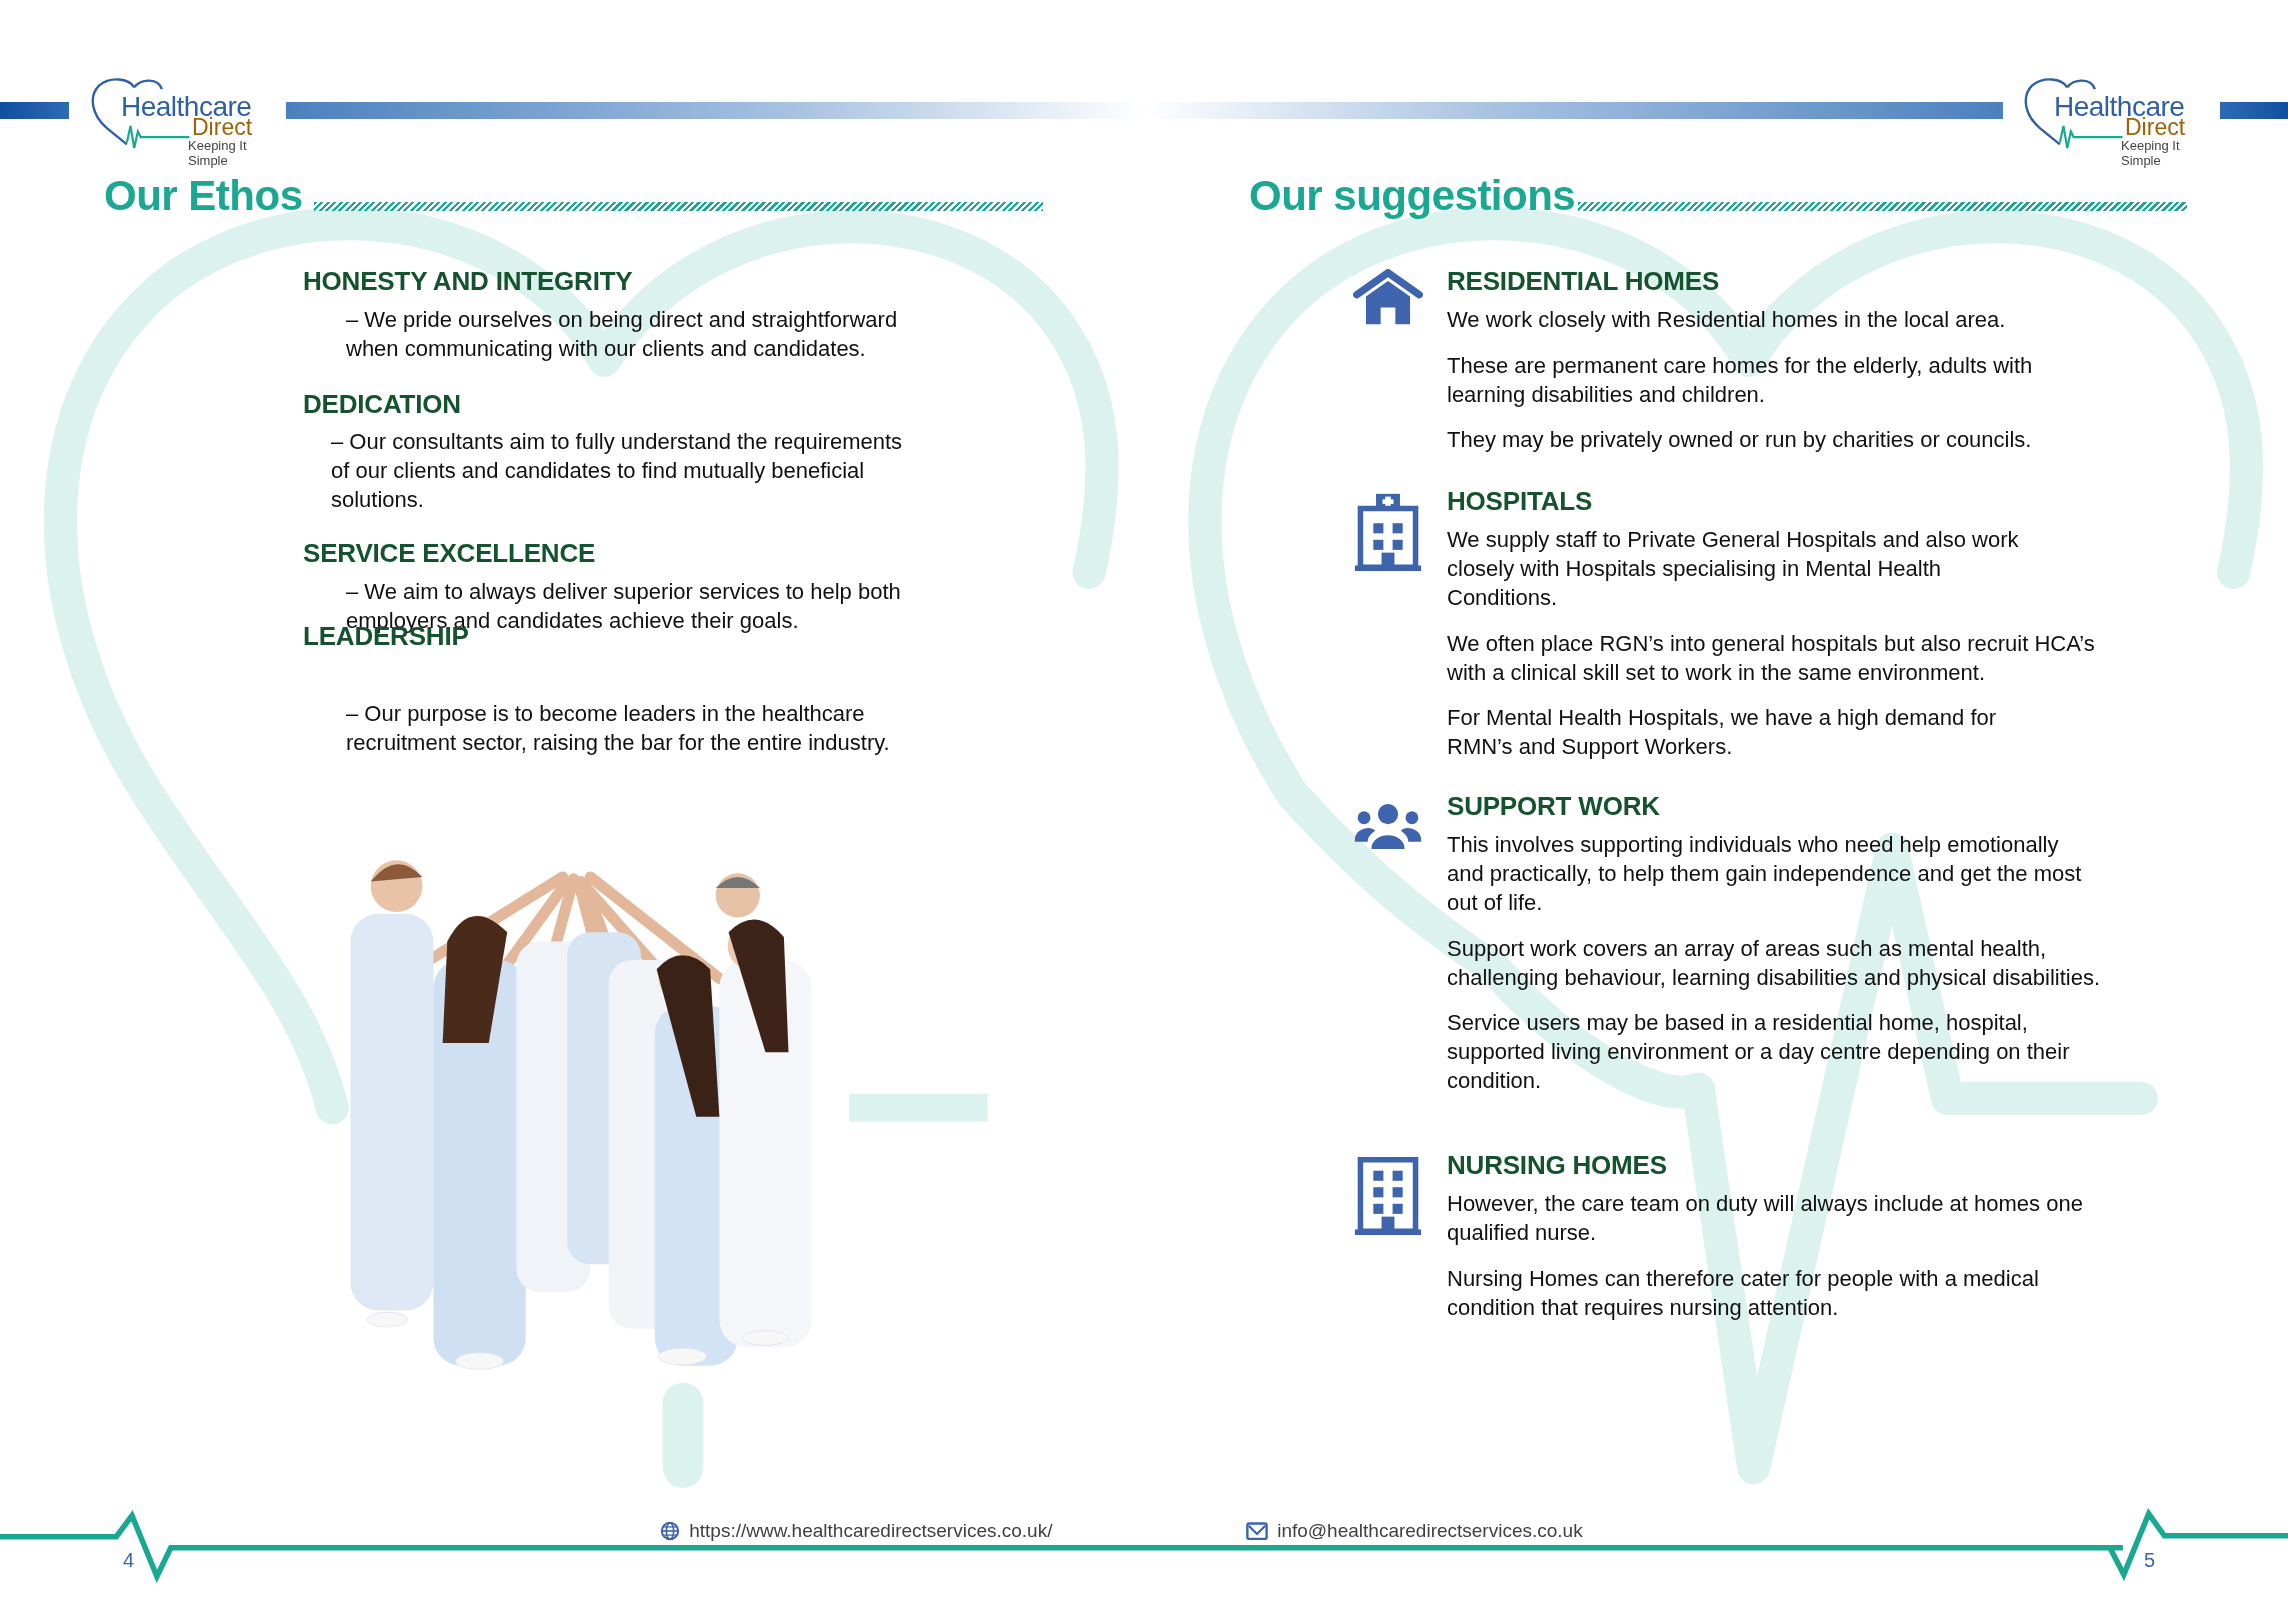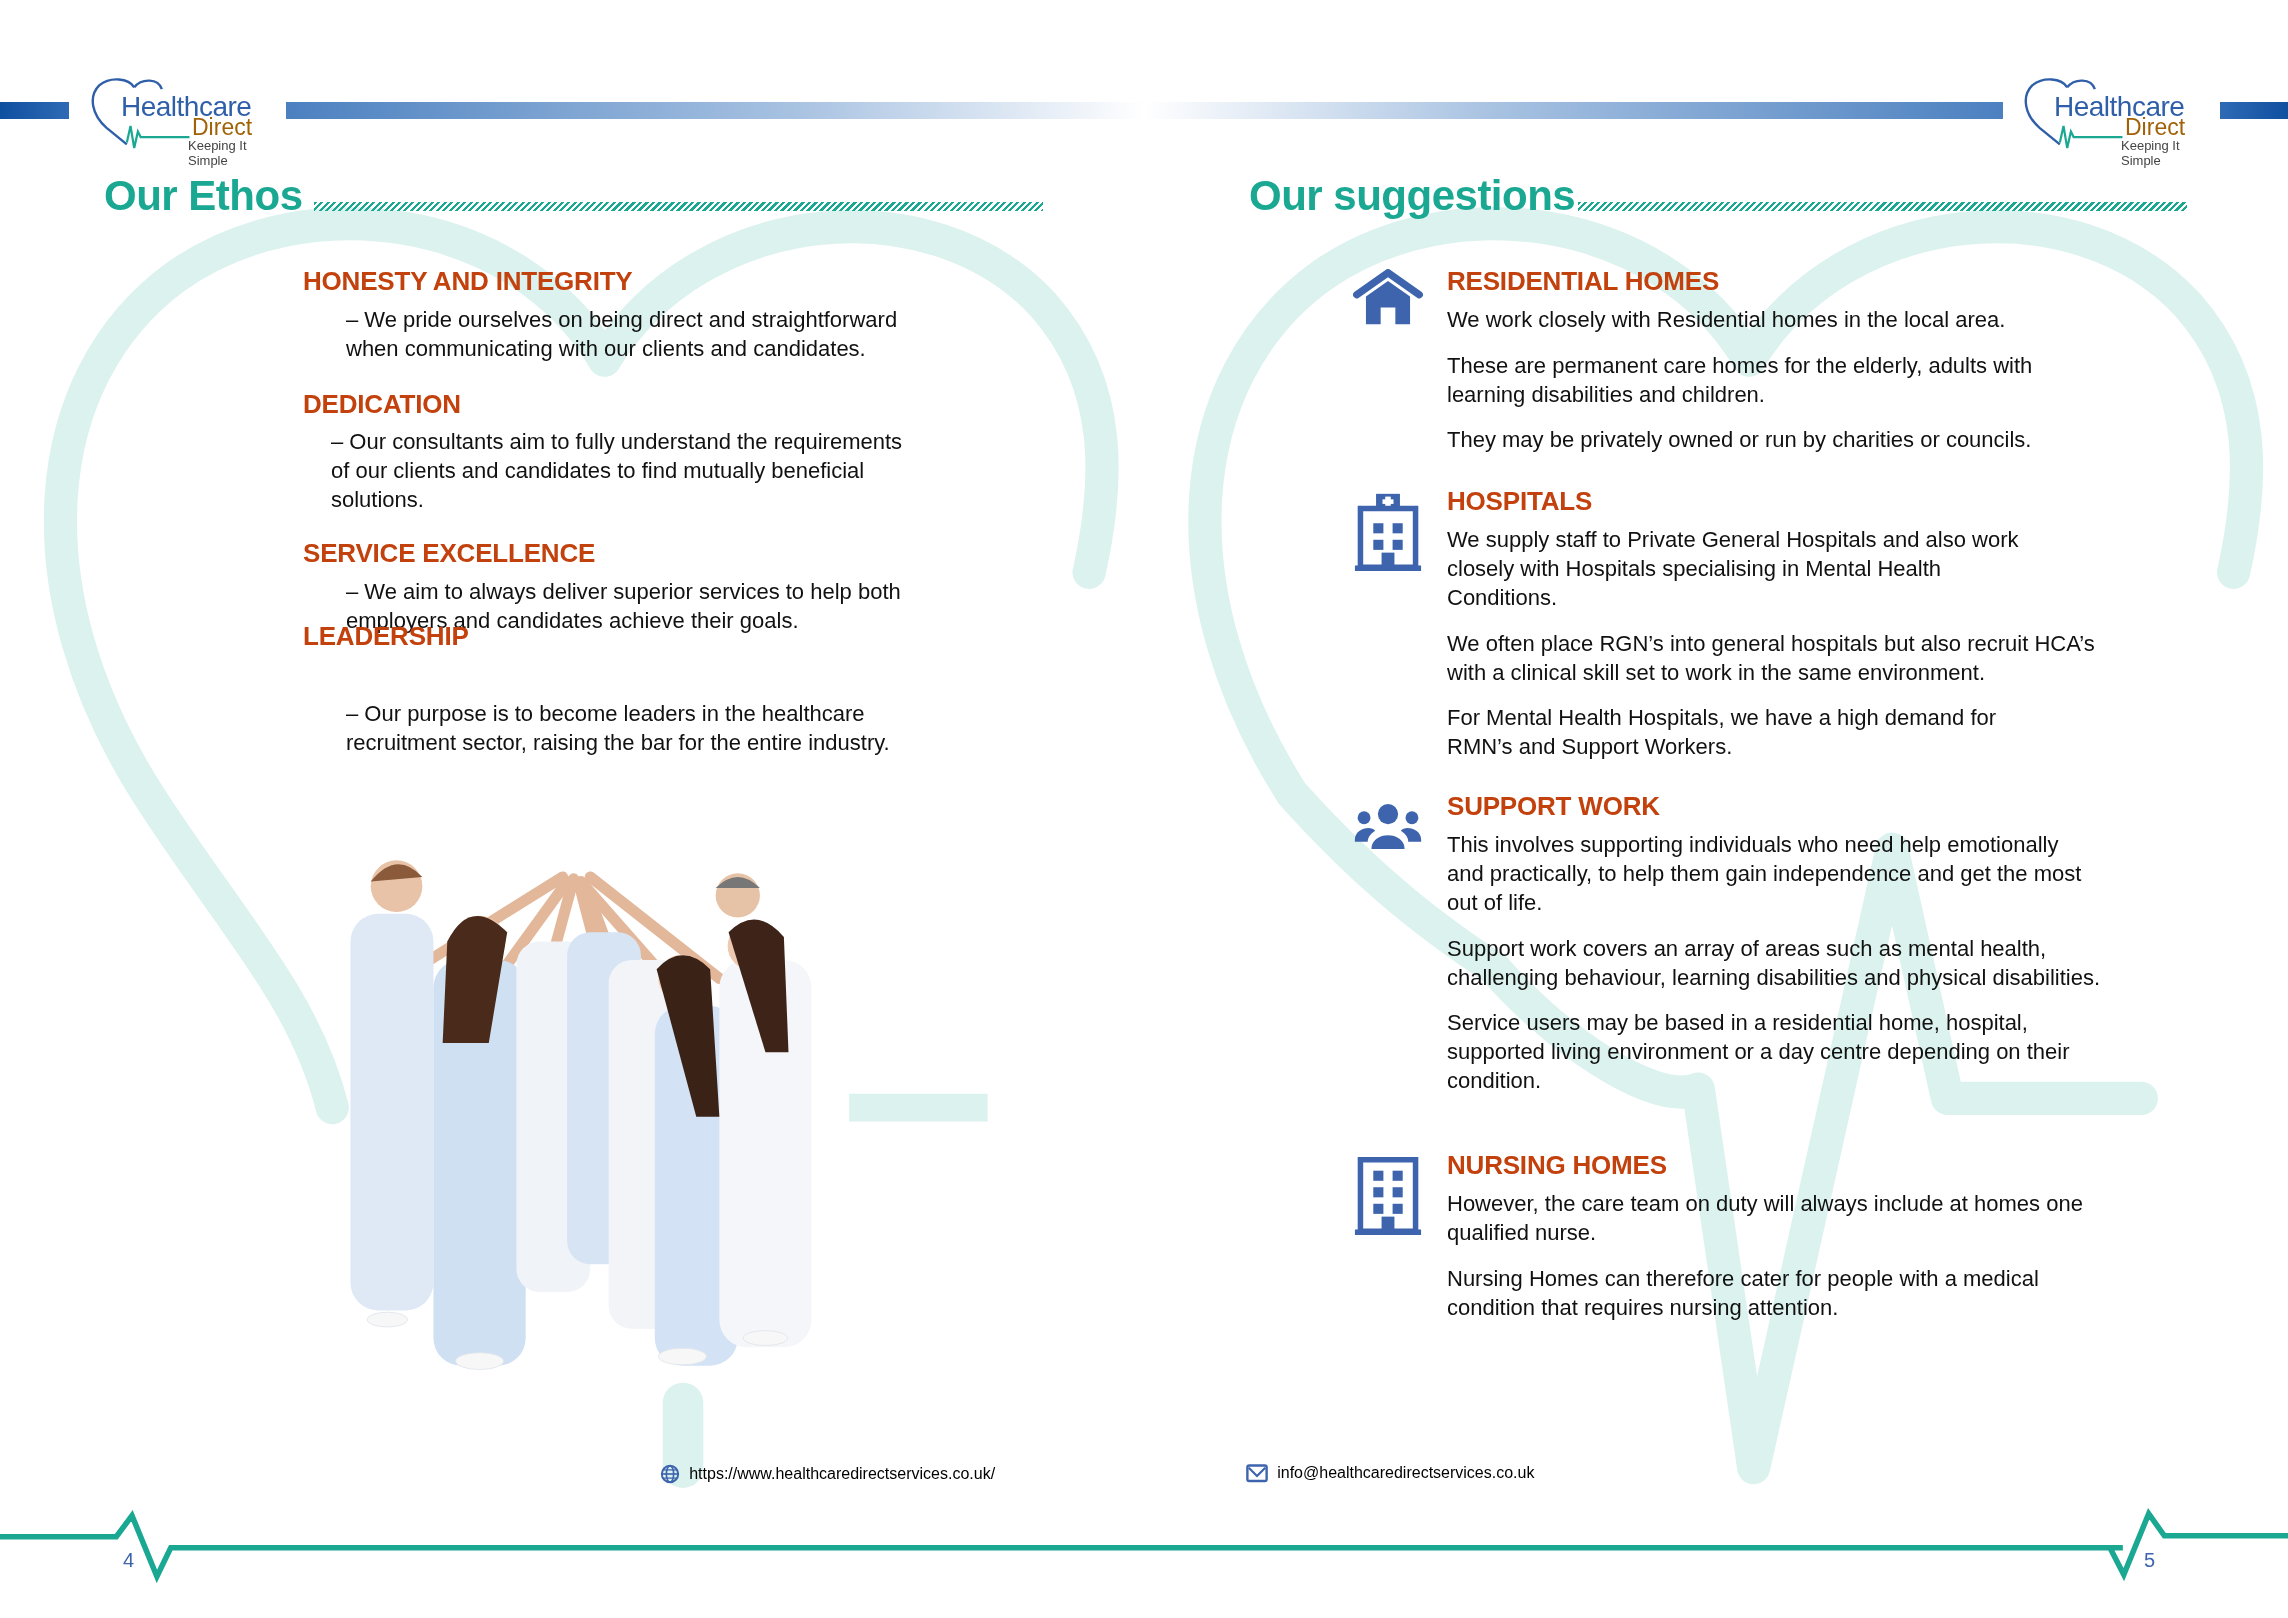--- a/index.html
+++ b/index.html
@@ -17,31 +17,31 @@
   .logo { position:absolute; top:76px; width:175px; height:76px; }
   .logo svg { position:absolute; left:0; top:0; }
   .logo .lt1 { position:absolute; left:31px; top:14.8px; font-size:28px; color:#2f5fa9; letter-spacing:-0.5px; font-family:"Liberation Sans", sans-serif; }
   .logo .lt2 { position:absolute; left:102px; top:38px; font-size:23px; color:#a16207; font-family:"Liberation Sans", sans-serif; }
   .logo .lt3 { position:absolute; left:98px; top:62px; font-size:13px; color:#444; font-family:"Liberation Sans", sans-serif; }
 
   .section-title { position:absolute; top:172px; font-size:42px; font-weight:bold; color:#1aa892; font-family:"Liberation Sans", sans-serif; letter-spacing:-0.5px; }
   .hatch { position:absolute; top:202px; height:9.2px;
     background:repeating-linear-gradient(135deg, #1aa892 0px, #1aa892 2.3px, transparent 2.3px, transparent 4.6px); }
 
-  .h-blue { position:absolute; font-size:26px; font-weight:bold; color:#c2410c; font-family:"Liberation Sans", sans-serif; letter-spacing:-0.2px; }
+  .h-blue { position:absolute; font-size:26px; font-weight:bold; color:#14532d; font-family:"Liberation Sans", sans-serif; letter-spacing:-0.2px; }
   .p-body { position:absolute; font-size:22px; line-height:29px; color:#111; font-family:"Liberation Sans", sans-serif; }
   .p-body p { margin:0 0 16.6px 0; }
 
   .icon { position:absolute; }
 
   .photo { position:absolute; left:332px; top:840px; width:498px; height:535px; }
 
   .footer-svg { position:absolute; left:0; top:1495px; width:2289px; height:102px; }
   .pagenum { position:absolute; font-size:20px; color:#3d64ad; font-family:"Liberation Sans", sans-serif; }
-  .footer-link { position:absolute; top:1464px; font-size:16px; color:#000000; font-family:"Liberation Sans", sans-serif; display:flex; align-items:center; gap:9.2px; text-decoration:none; }
+  .footer-link { position:absolute; top:1520px; font-size:19px; color:#404040; font-family:"Liberation Sans", sans-serif; display:flex; align-items:center; gap:9.2px; text-decoration:none; }
 </style>
 </head>
 <body>
 
 <svg class="bg-svg" viewBox="0 0 2480 1754" xmlns="http://www.w3.org/2000/svg">
   <g fill="none" stroke="#dcf2ee" stroke-width="36" stroke-linecap="round" stroke-linejoin="round">
 
     <path d="M655 390 C 560 230, 330 200, 190 300 C 40 410, 20 640, 160 860 C 250 1000, 330 1080, 360 1200"></path>
     <path d="M655 390 C 760 220, 1010 200, 1130 330 C 1210 420, 1200 530, 1180 620"></path>
 

